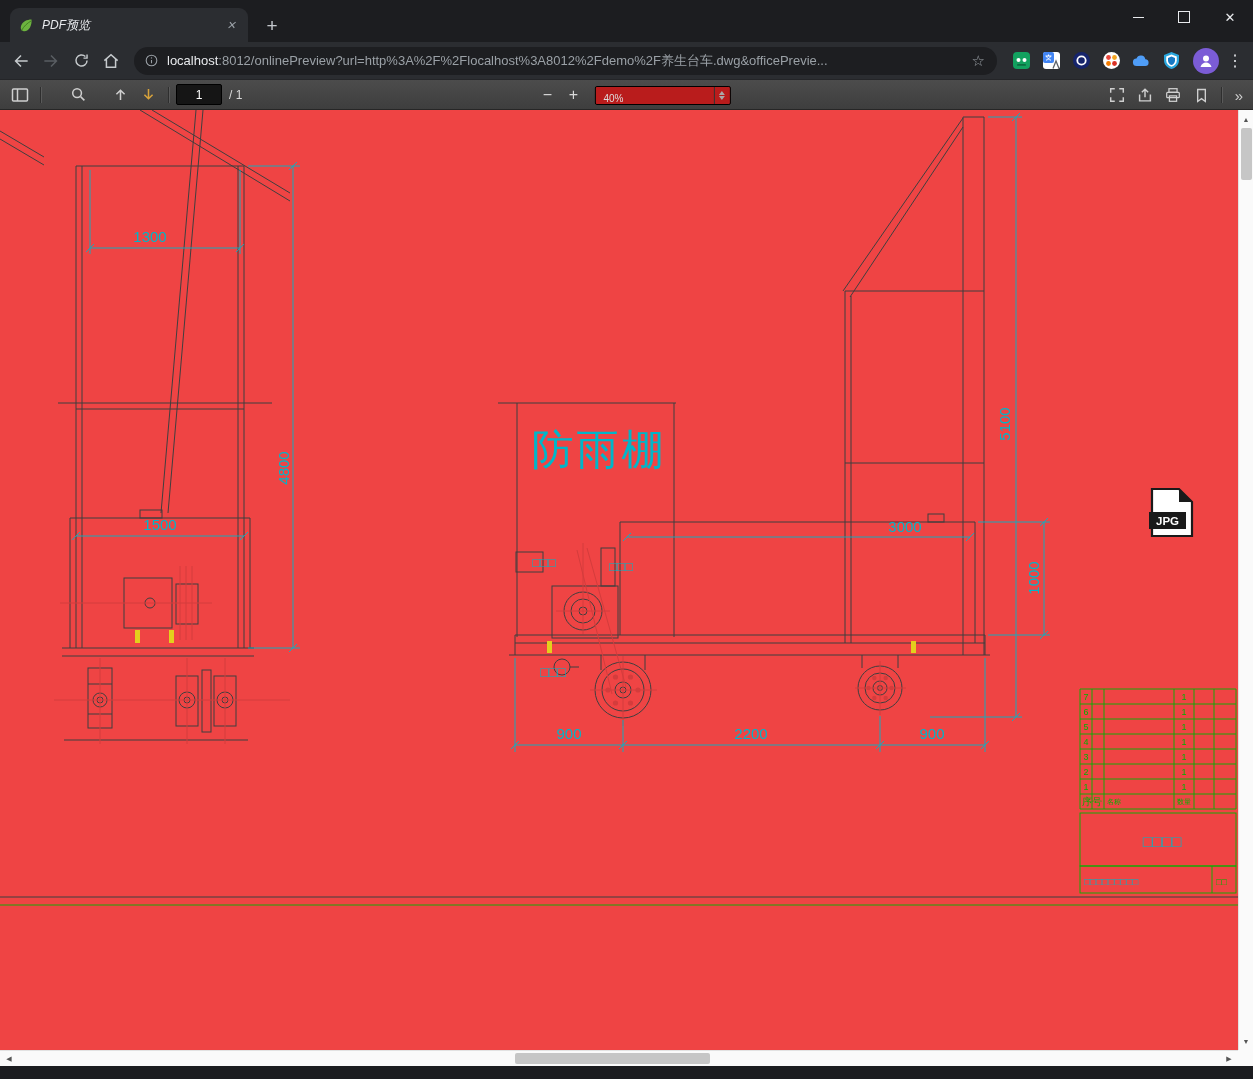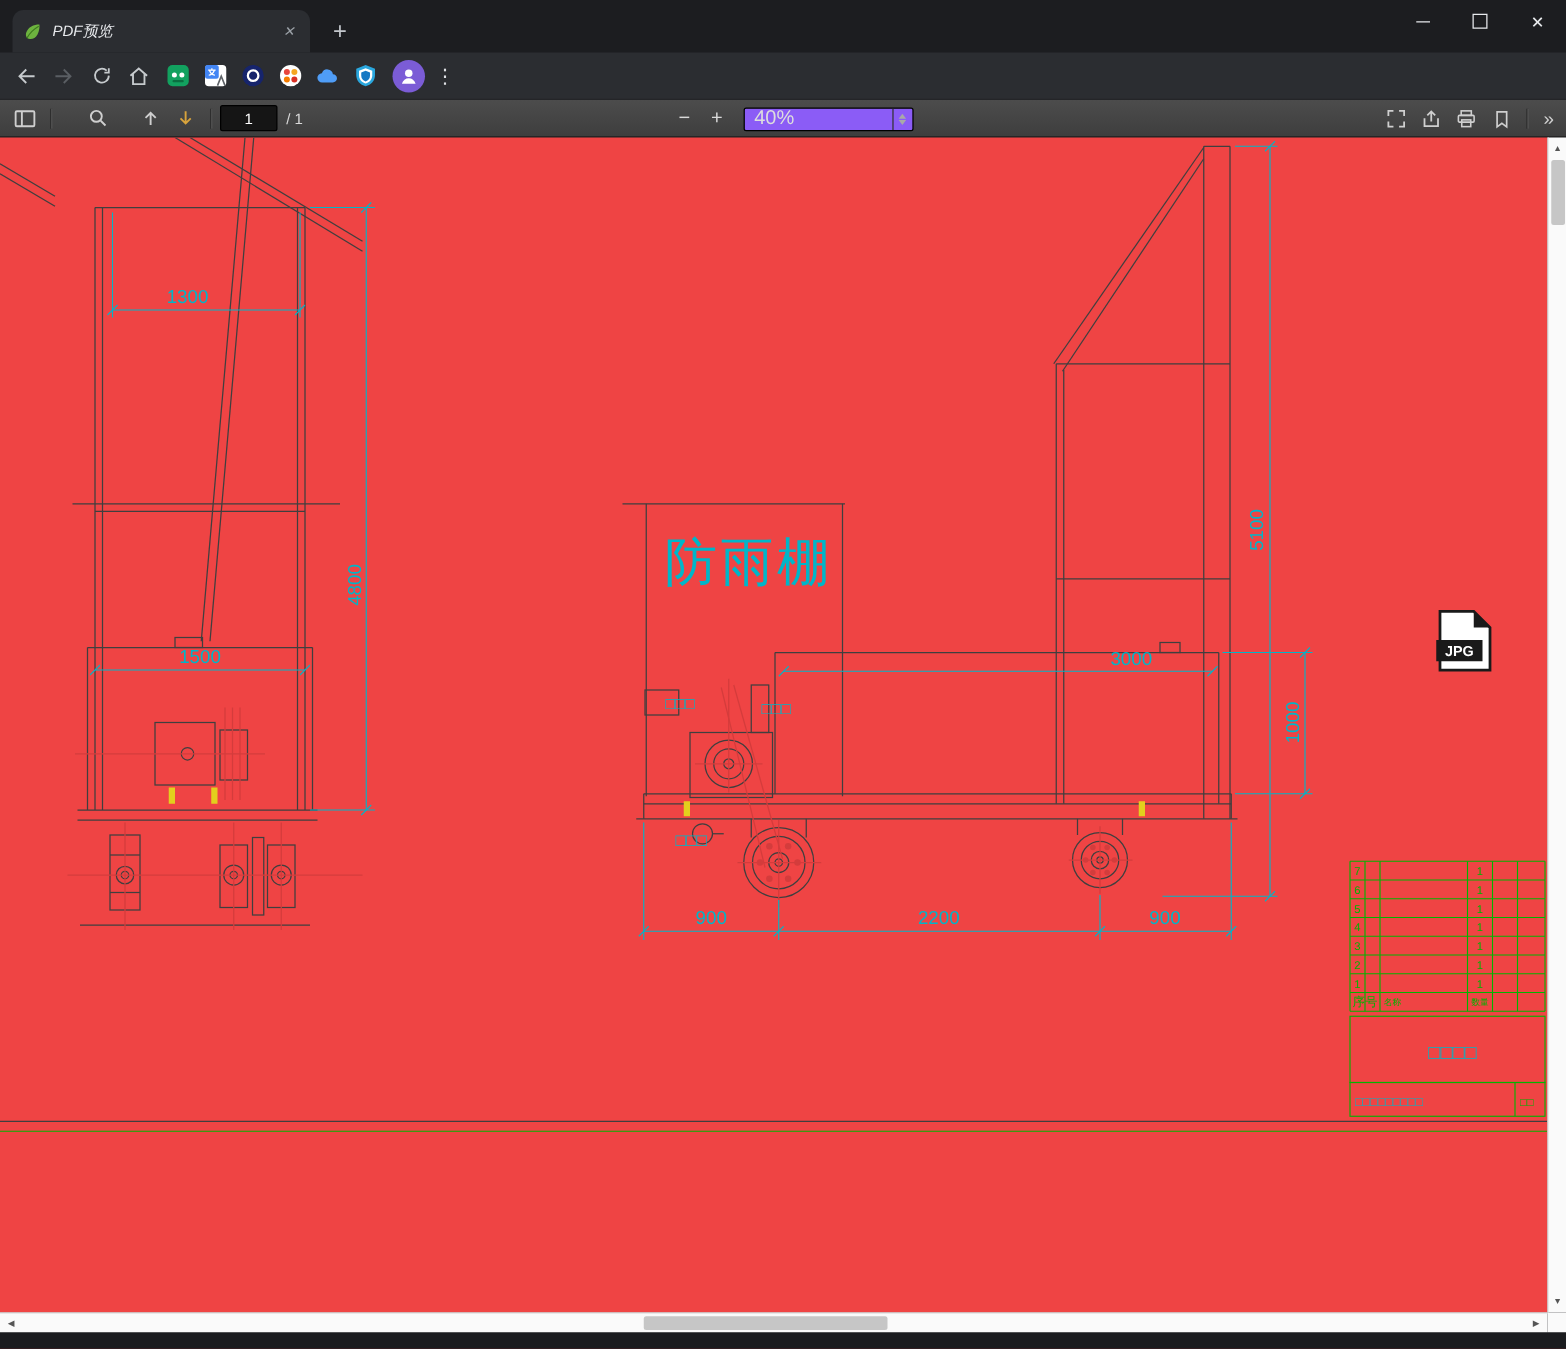--- a/index.html
+++ b/index.html
@@ -43,22 +43,22 @@
        background:linear-gradient(#4c4c4c,#3e3e3e);border-bottom:1px solid #262626;
        display:flex;align-items:center;padding:0 6px;box-sizing:border-box;color:#d9d9d9;}
   .pbtn{width:28px;height:24px;display:flex;align-items:center;justify-content:center;flex:0 0 auto;}
   .psep{width:1px;height:16px;background:#2e2e2e;border-right:1px solid #5a5a5a;margin:0 6px;flex:0 0 auto;}
   .pageinput{width:40px;height:17px;background:#151515;border:1px solid #000;color:#fff;
        font-size:12px;text-align:center;border-radius:2px;font-family:"Liberation Sans",sans-serif;}
   .pagetotal{font-size:12px;margin-left:7px;color:#d9d9d9;white-space:nowrap;}
   .centergrp{position:absolute;left:50%;top:80px;height:30px;transform:translateX(-47%);
        display:flex;align-items:center;color:#d9d9d9;}
   .zoombtn{width:26px;height:24px;display:flex;align-items:center;justify-content:center;font-size:16px;}
-  .zoomsel{width:136px;height:19px;background:#8b5cf6;border:1px solid #000;border-radius:2px;
-       display:flex;align-items:flex-end;font-size:16px;color:#ddd;padding-left:8px;box-sizing:border-box;
+  .zoomsel{width:136px;height:19px;background:#b91c1c;border:1px solid #000;border-radius:2px;
+       display:flex;align-items:flex-end;font-size:10px;color:#ddd;padding-left:8px;box-sizing:border-box;
        position:relative;margin-left:8px;}
   .spinner{position:absolute;right:0;top:0;width:15px;height:100%;border-left:1px solid #333;
        display:flex;flex-direction:column;align-items:center;justify-content:center;gap:1px;}
   .tri-up{width:0;height:0;border-left:3.5px solid transparent;border-right:3.5px solid transparent;border-bottom:4px solid #a9a9a9;}
   .tri-dn{width:0;height:0;border-left:3.5px solid transparent;border-right:3.5px solid transparent;border-top:4px solid #a9a9a9;}
   .more{font-size:15px;color:#cfcfcf;width:20px;text-align:center;}
 
   
   .content{left:0;top:110px;width:1238px;height:940px;background:#ef4444;overflow:hidden;text-align:center;}
   svg.cad{position:absolute;left:0;top:0;}
@@ -122,20 +122,29 @@
       <path d="M19 12a7 7 0 1 1-2.1-5" stroke="#c6cacd" stroke-width="1.8" fill="none"></path>
       <path d="M19 4.5V9h-4.5" stroke="#c6cacd" stroke-width="1.8" fill="none"></path>
     </svg>
   </div>
   <div class="navbtn">
     <svg width="20" height="20" viewBox="0 0 24 24">
         <path d="M4 11.5 12 4.5l8 7M6.5 9.8V19.5h11V9.8" stroke="#c6cacd" stroke-width="1.8" fill="none"></path>
       </svg>
   </div>
 
+  <div class="omnibox">
+    <svg width="15" height="15" viewBox="0 0 24 24">
+      <circle cx="12" cy="12" r="8.5" stroke="#9aa0a6" stroke-width="1.7" fill="none"></circle>
+      <line x1="12" y1="11" x2="12" y2="16.5" stroke="#9aa0a6" stroke-width="1.7"></line>
+      <circle cx="12" cy="7.8" r="1.1" fill="#9aa0a6"></circle>
+    </svg>
+    <span class="urltext"><span class="urlhost">localhost</span><span class="urlrest">:8012/onlinePreview?url=http%3A%2F%2Flocalhost%3A8012%2Fdemo%2F养生台车.dwg&amp;officePrevie...</span></span>
+    <span class="star">☆</span>
+  </div>
 
   <div class="extrow">
     <div class="extic">
       <svg width="19" height="19" viewBox="0 0 19 19">
           <rect x="1" y="1" width="17" height="17" rx="4" fill="#12a15f"></rect>
           <circle cx="6.5" cy="9" r="2" fill="#fff"></circle>
           <circle cx="12.5" cy="9" r="2" fill="#fff"></circle>
           <rect x="5" y="13" width="9" height="1.8" rx="0.9" fill="#0b6e41"></rect>
         </svg>
     </div>

